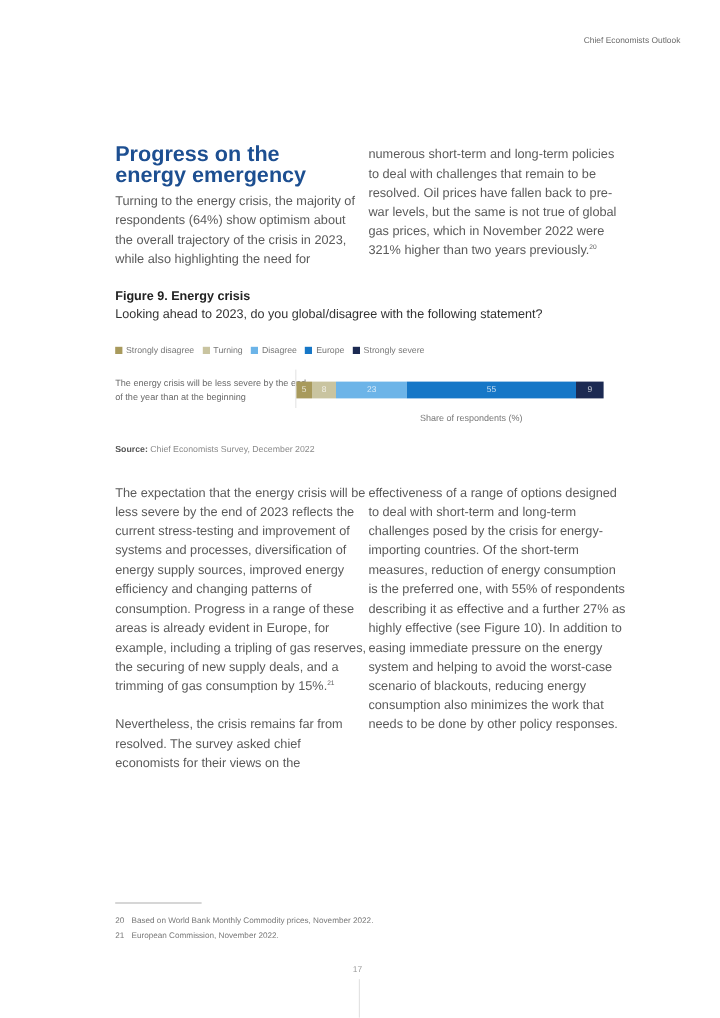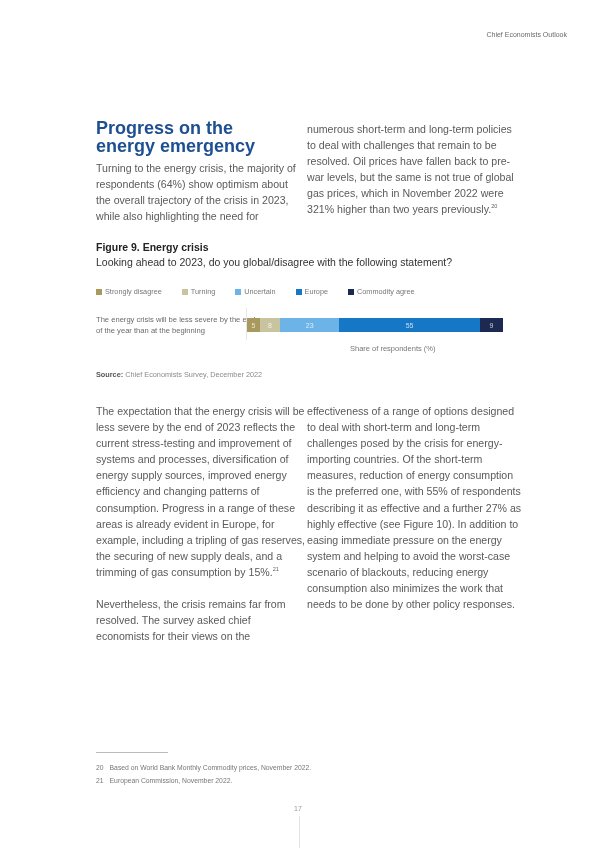--- a/index.html
+++ b/index.html
@@ -27,21 +27,21 @@
     .figure-title {
       position: absolute; left: 96px; top: 241px;
       font-size: 10.5px; font-weight: bold; color: #222222;
     }
     .figure-subtitle {
       position: absolute; left: 96px; top: 256px;
       font-size: 10.5px; color: #333333;
     }
     .legend {
       position: absolute; left: 96px; top: 287px;
-      display: flex; gap: 20px; font-size: 7.3px; color: #777777; align-items: flex-end;
+      display: flex; gap: 7px; font-size: 7.3px; color: #777777; align-items: flex-end;
     }
     .legend-item { display: flex; align-items: center; gap: 3px; }
     .swatch { width: 6px; height: 6px; display: inline-block; }
 
     .chart-label {
       position: absolute; left: 96px; top: 315px; width: 160px;
       font-size: 7.6px; line-height: 10.5px; color: #6a6a6a;
     }
     .axis-line {
       position: absolute; left: 246px; top: 308px; width: 1px; height: 32px; background: #e6e6e6;
@@ -96,29 +96,29 @@
   <div class="legend-item">
     <span class="swatch" style="background: rgb(168, 154, 92);"></span>
     <span>Strongly disagree</span>
   </div>
   <div class="legend-item">
     <span class="swatch" style="background: rgb(201, 196, 160);"></span>
     <span>Turning</span>
   </div>
   <div class="legend-item">
     <span class="swatch" style="background: rgb(108, 180, 232);"></span>
-    <span>Uncertain</span>
+    <span>Disagree</span>
   </div>
   <div class="legend-item">
     <span class="swatch" style="background: rgb(22, 119, 199);"></span>
     <span>Europe</span>
   </div>
   <div class="legend-item">
     <span class="swatch" style="background: rgb(28, 42, 82);"></span>
-    <span>Commodity agree</span>
+    <span>Strongly severe</span>
   </div>
 </div>
 
 <div class="chart-label">The energy crisis will be less severe by the end of the year than at the beginning</div>
 <div class="axis-line"></div>
 <div class="bar" id="stacked-bar">
     <div class="seg" style="width: 5%; background: rgb(168, 154, 92);">
       <span>5</span>
     </div>
     <div class="seg" style="width: 8%; background: rgb(201, 196, 160);">

